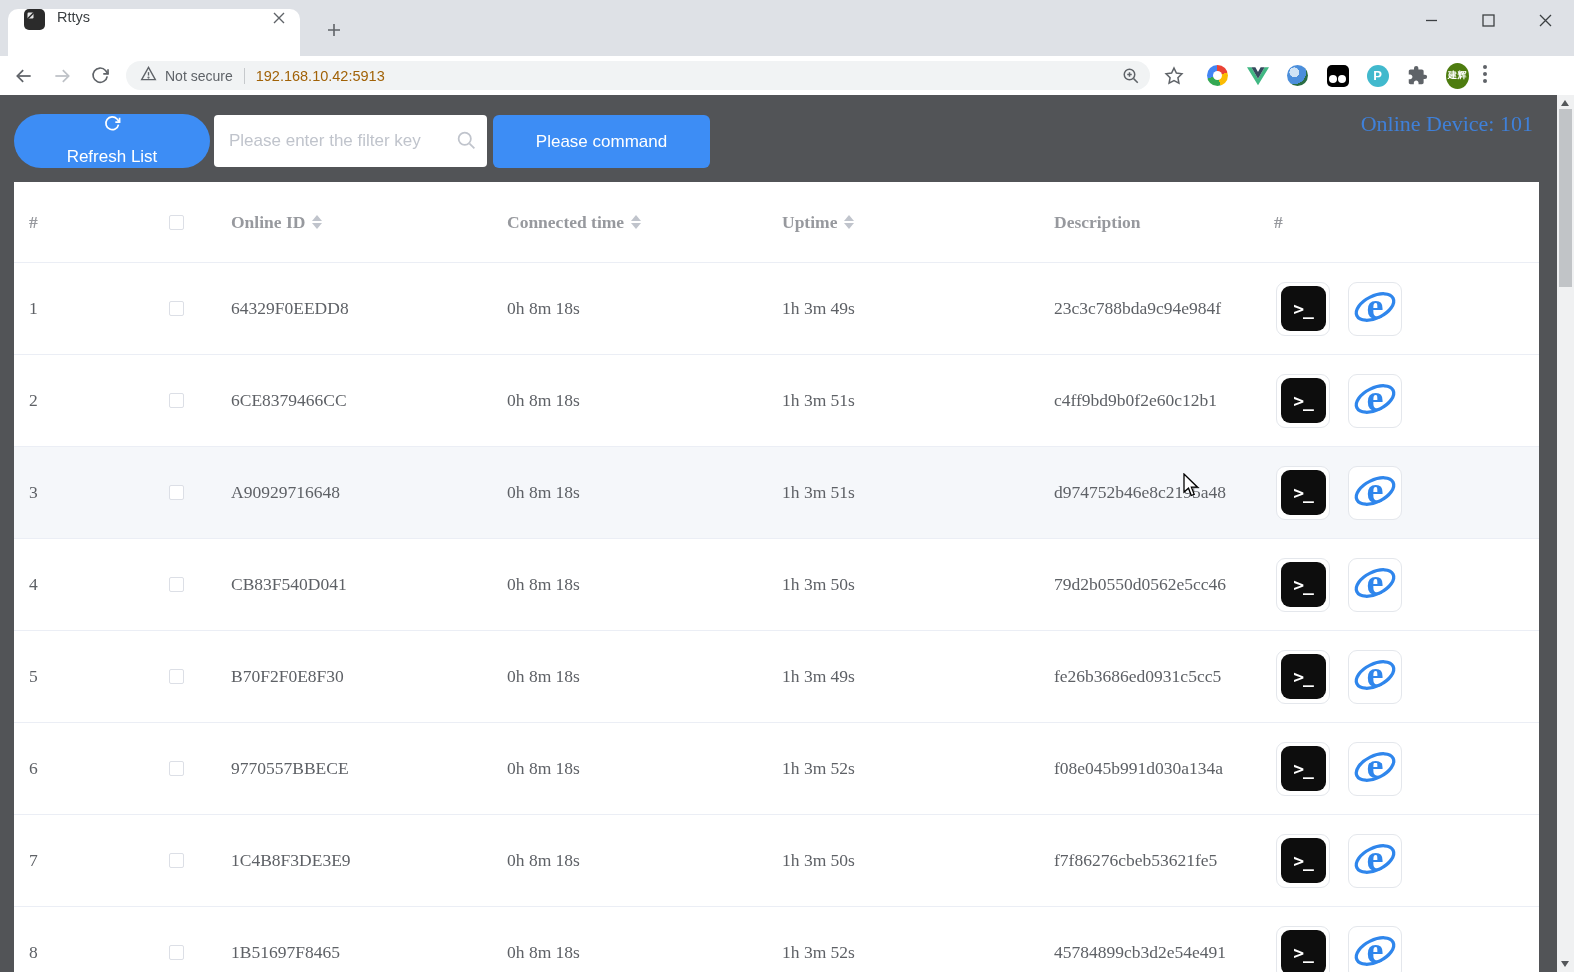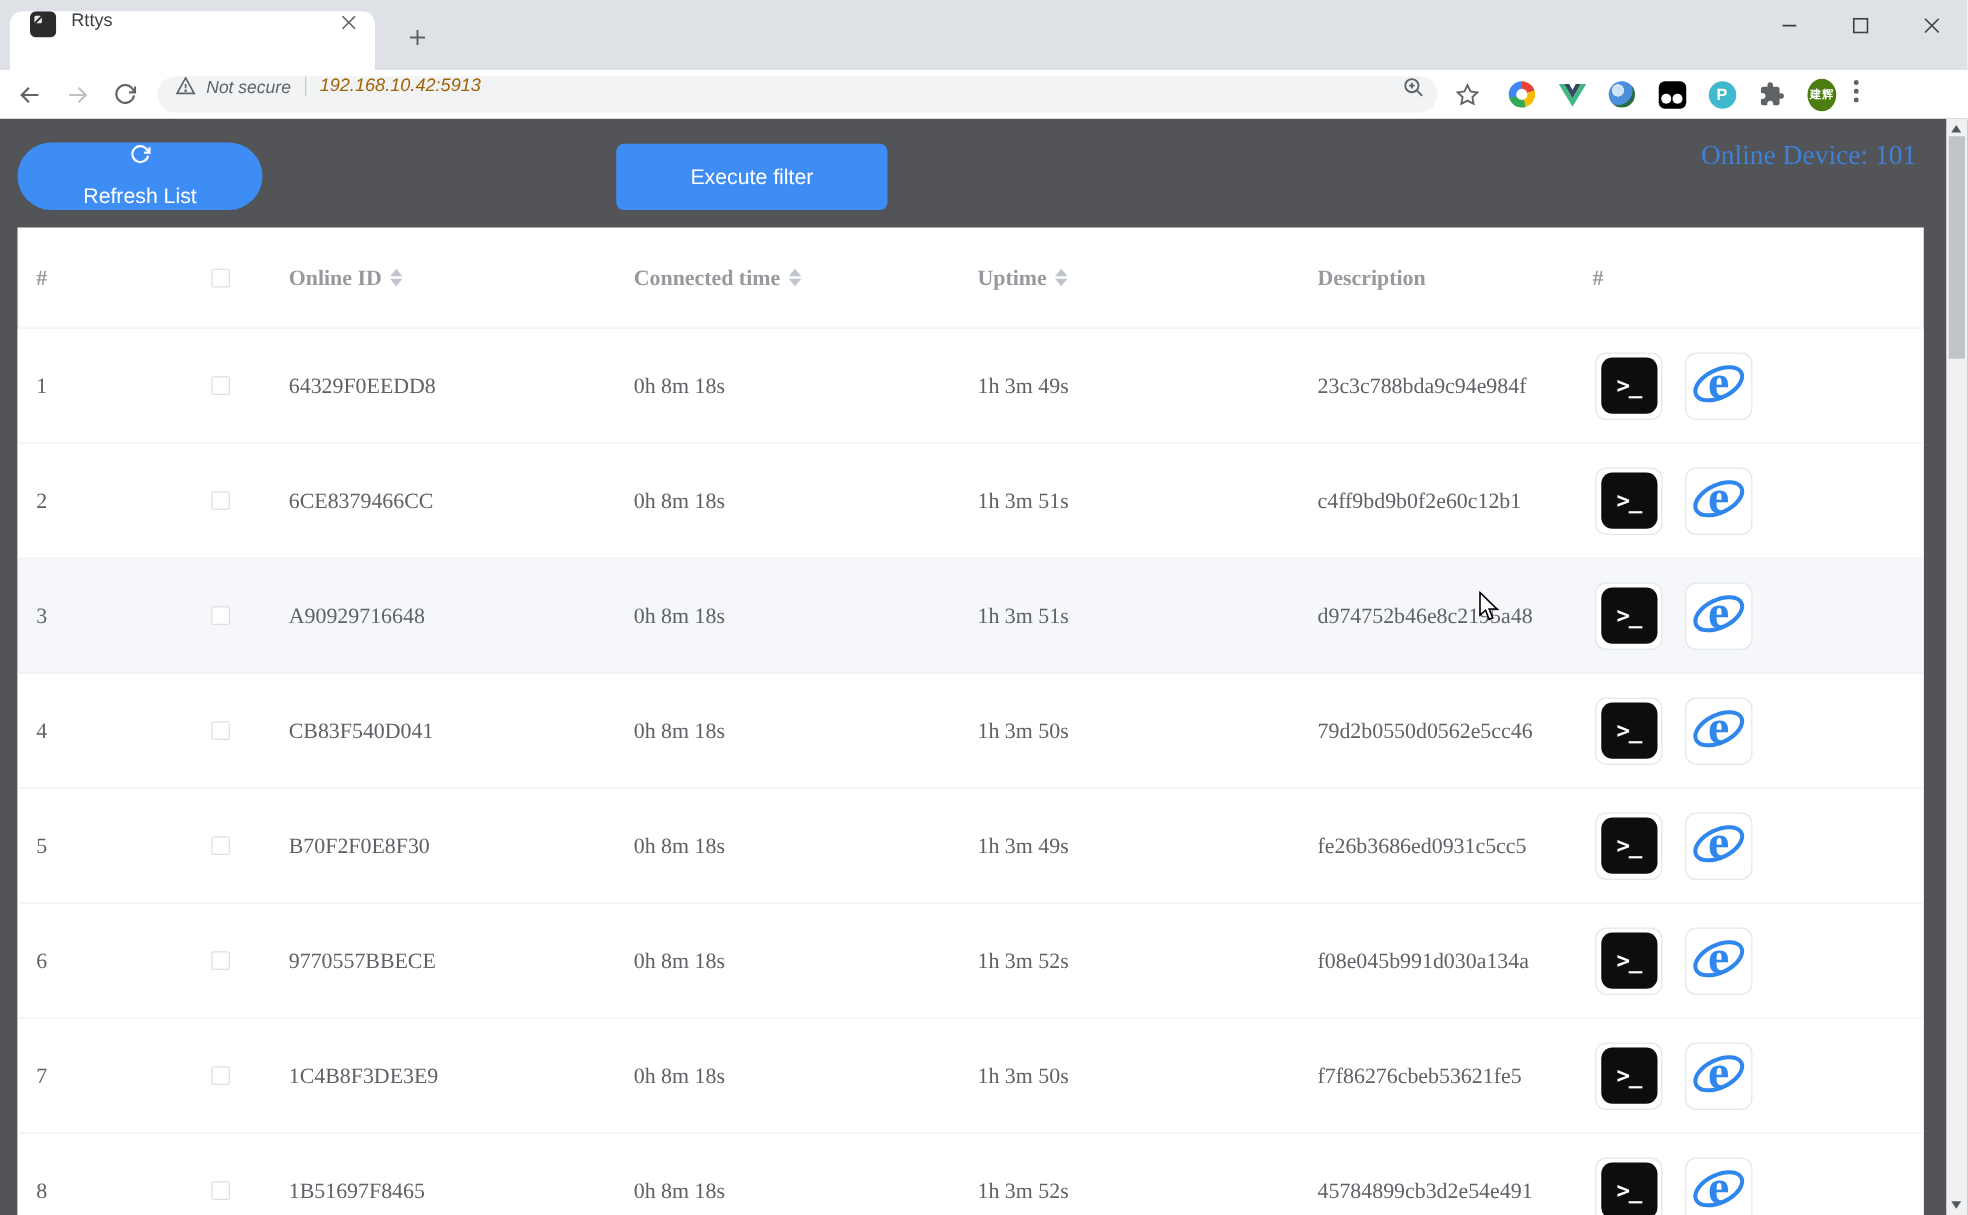--- a/index.html
+++ b/index.html
@@ -15,21 +15,21 @@
   .tab-title { margin-left:12px; font-size:14.5px; color:#3c4043; flex:1; }
   .tab-close { width:18px; height:18px; display:flex; align-items:center; justify-content:center; cursor:pointer; }
   .newtab { position:absolute; left:320px; top:16px; width:28px; height:28px; display:flex;
             align-items:center; justify-content:center; border-radius:50%; }
   .win-controls { position:absolute; right:0; top:0; display:flex; }
   .win-btn { width:57px; height:40px; display:flex; align-items:center; justify-content:center; }
 
   .btoolbar { position:relative; height:39px; background:#fff; display:flex; align-items:center; }
   .nav-btn { width:28px; height:28px; display:flex; align-items:center; justify-content:center; margin-left:10px; }
   .omnibox { margin-left:12px; width:1024px; height:29px; background:#f1f3f4; border-radius:15px;
-             display:flex; align-items:flex-start; padding:0 10px 0 14px;font-style:italic; }
+             display:flex; align-items:center; padding:0 10px 0 14px; }
   .sec-label { margin-left:8px; font-size:14px; color:#5f6368; }
   .omni-divider { width:1px; height:16px; background:#c6c9cc; margin:0 11px; }
   .url-text { font-size:14.5px; color:#a16207; flex:1; }
   .omni-zoom { margin-left:auto; display:flex; align-items:center; }
   .star-btn { margin-left:14px; display:flex; }
   .ext-row { display:flex; align-items:center; margin-left:22px; gap:17px; }
   .ext { width:23px; height:23px; display:flex; align-items:center; justify-content:center; }
   .color-wheel { width:21px; height:21px; border-radius:50%;
       background:conic-gradient(#ea4335 0 20%, #fbbc04 20% 45%, #34a853 45% 70%, #4285f4 70% 100%); position:relative; }
   .color-wheel::after { content:""; position:absolute; left:6px; top:6px; width:9px; height:9px;
@@ -229,22 +229,31 @@
   <button class="refresh-btn">
     <span>
       <svg width="17" height="17" viewBox="0 0 24 24" fill="none" stroke="#fff" stroke-width="2.4">
           <path d="M22 4v6h-6"></path>
           <path d="M20.49 13.5a9 9 0 1 1-2.12-7.86L22 10"></path>
         </svg>
     </span>
     <span>Refresh List</span>
   </button>
 
-
-  <button class="execute-btn">Execute filter</button>
+  <div class="filter-wrap">
+    <input class="filter-input" type="text" placeholder="Please enter the filter key" style="">
+    <span class="search-icon">
+      <svg width="21" height="21" viewBox="0 0 24 24" fill="none" stroke="#c0c4cc" stroke-width="2">
+          <circle cx="10" cy="10" r="7"></circle>
+          <path d="M15.5 15.5 21 21"></path>
+        </svg>
+    </span>
+  </div>
+
+  <button class="execute-btn">Please command</button>
 
   <div class="online-device">Online Device: 101</div>
 
   <div class="device-table">
     <div class="t-header">
       <div class="cell">#</div>
       <div class="cell">
           <span class="checkbox"></span>
         </div>
       <div class="cell">

